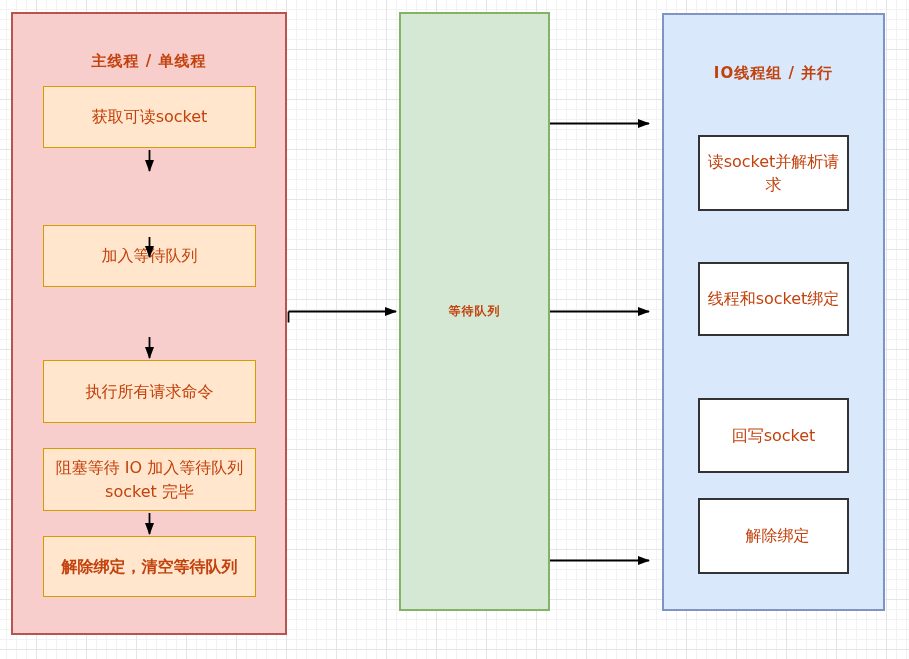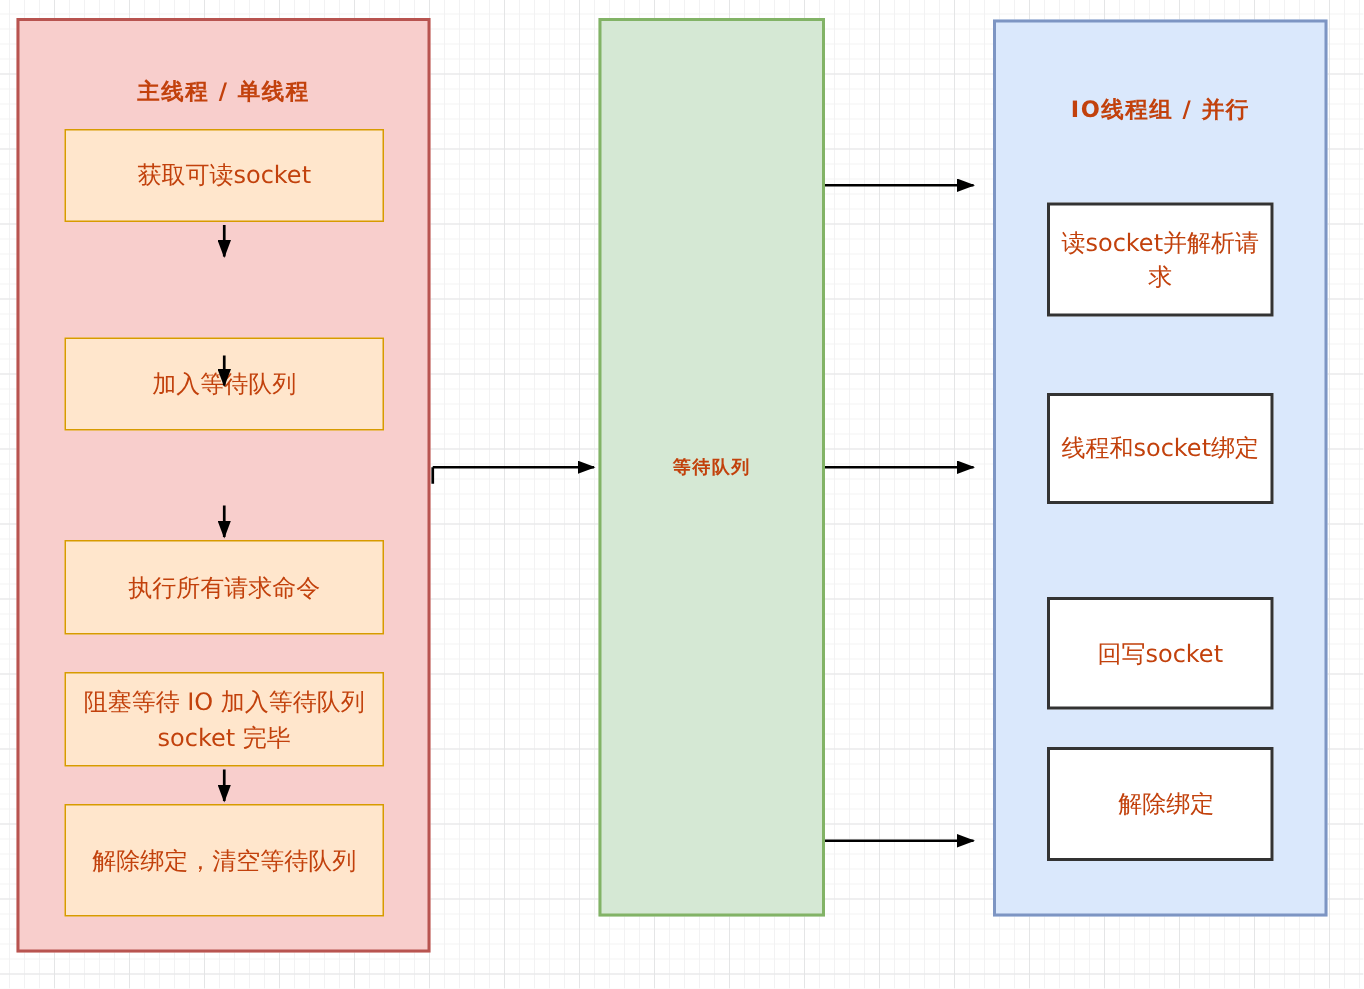--- a/index.html
+++ b/index.html
@@ -61,21 +61,21 @@
 <body>
 
 <div class="stage">
 
   <div class="container main-container">
     <div class="container-title" style="top:38px;">主线程 / 单线程</div>
     <div class="node step" style="top:72px;height:62px;">获取可读socket</div>
     <div class="node step" style="top:170px;height:62px;margin-top:41px;">加入等待队列</div>
     <div class="node step" style="top:346px;height:63px;">执行所有请求命令</div>
     <div class="node step" style="top:434px;height:63px;">阻塞等待 IO 加入等待队列 socket 完毕</div>
-    <div class="node step" style="top:522px;height:75px;">解除绑定，清空等待队列</div>
+    <div class="node step" style="top:522px;height:61px;font-weight:bold;">解除绑定，清空等待队列</div>
   </div>
 
   <div class="container queue-container">
     <span class="queue-label">等待队列</span>
   </div>
 
   <div class="container io-container">
     <div class="container-title" style="top:49px;">IO线程组 / 并行</div>
     <div class="node task" style="top:120px;height:76px;">读socket并解析请求</div>
     <div class="node task" style="top:247px;height:74px;">线程和socket绑定</div>

